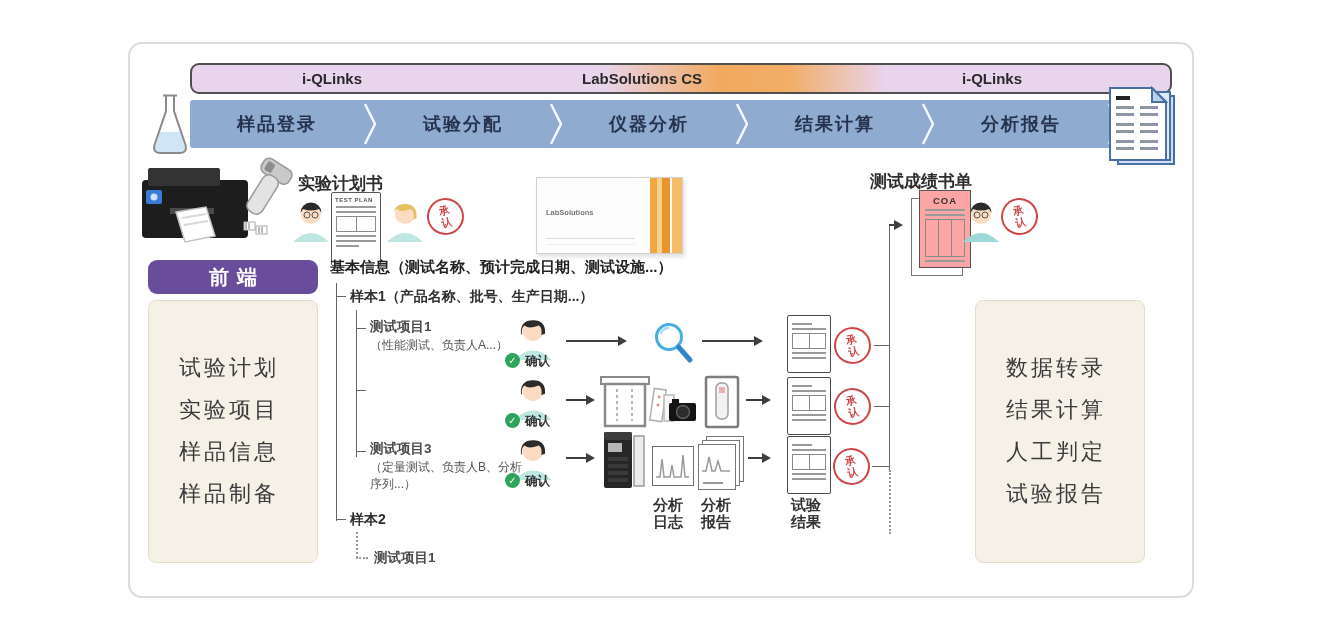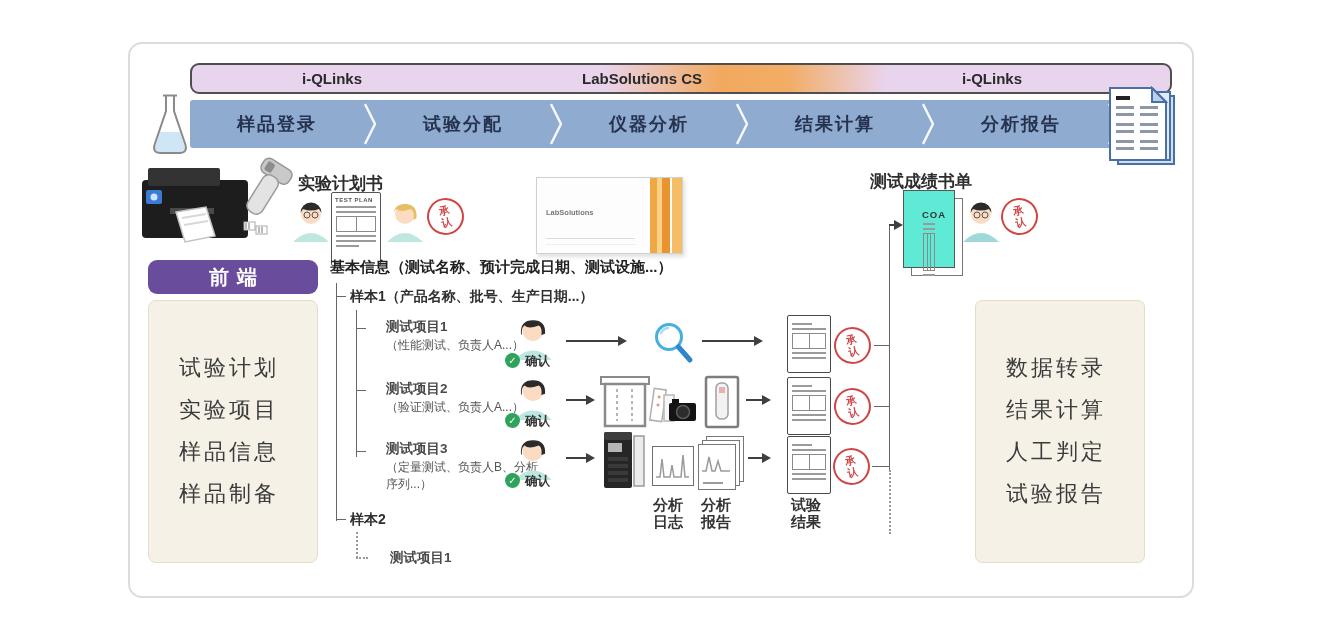--- a/index.html
+++ b/index.html
@@ -50,41 +50,41 @@
   .dbox{height:14px;border:1px solid #8a8a8a;display:flex;margin:3px 1px;}
   .dbox i{flex:1;border-right:1px solid #8a8a8a;}
   .dbox i:last-child{border-right:none;}
 
   .plan-doc{position:absolute;left:331px;top:192px;width:50px;height:74px;background:#fff;
             border:1.5px solid #555;border-radius:2px;box-sizing:border-box;padding:4px 3px;}
   .plan-doc .hdr{font-size:6px;font-weight:bold;color:#555;letter-spacing:.5px;margin-bottom:2px;}
 
   .coa-wrap{position:absolute;left:903px;top:190px;width:62px;height:88px;}
   .coa-back{position:absolute;left:8px;top:8px;width:50px;height:76px;background:#fff;border:1.5px solid #777;}
-  .coa-front{position:absolute;left:0;top:0;width:52px;height:78px;background:#5eead4;border:1.5px solid #555;
-             box-sizing:border-box;padding:18px;}
+  .coa-front{position:absolute;left:16px;top:0;width:52px;height:78px;background:#fca5a5;border:1.5px solid #555;
+             box-sizing:border-box;padding:4px;}
   .coa-front .hdr{font-size:9.5px;font-weight:bold;color:#333;letter-spacing:1px;text-align:center;}
   .coa-table{height:36px;border:1px solid #8a8a8a;display:flex;margin:2px 1px 0;}
   .coa-table i{flex:1;border-right:1px solid #8a8a8a;}
   .coa-table i:last-child{border-right:none;}
 
   .stackdoc{position:absolute;background:#fff;border:1.5px solid #777;}
 
   
   .panel-h{position:absolute;width:170px;height:34px;background:#6a4c9c;border-radius:9px;color:#fff;
            font-weight:bold;font-size:20px;letter-spacing:8px;display:flex;align-items:center;justify-content:center;
            text-indent:8px;}
   .panel-b{position:absolute;width:170px;height:263px;background:#f5f1e7;border:1px solid #e6ddc9;
            border-radius:8px;box-sizing:border-box;padding-top:46px;padding-left:30px;}
   .panel-b div{font-size:22px;color:#3b3b3b;font-weight:500;letter-spacing:3px;line-height:42px;}
 
   
   .troot{position:absolute;left:330px;top:258px;font-size:15px;font-weight:bold;color:#222;}
   .tsamp{position:absolute;font-size:14px;font-weight:bold;color:#2f2f2f;}
-  .titem{position:absolute;color:#4a4a4a;margin-left:16px;}
+  .titem{position:absolute;color:#4a4a4a;}
   .titem .t{font-size:13.5px;font-weight:600;}
   .titem .n{font-size:12px;color:#555;margin-top:1px;}
   .small-lbl{position:absolute;width:32px;font-size:15px;font-weight:bold;color:#333;
              line-height:1.15;word-break:break-all;text-align:center;}
   .big-lbl{position:absolute;font-size:17px;font-weight:bold;color:#2d2d2d;}
 
   .software-box{position:absolute;left:536px;top:177px;width:145px;height:75px;background:#fdfdfd;
                 border:1px solid #d0d0d0;box-shadow:2px 3px 4px rgba(0,0,0,.12);display:flex;}
   .software-box .face{flex:1;position:relative;}
   .software-box .face span{position:absolute;left:9px;top:30px;font-size:7.5px;color:#777;font-weight:bold;}
@@ -260,44 +260,40 @@
   </div>
 
   <div class="panel-h" style="left:148px;top:260px;">前端</div>
   <div class="panel-b" style="left:148px;top:300px;">
     <div>试验计划</div>
     <div>实验项目</div>
     <div>样品信息</div>
     <div>样品制备</div>
   </div>
 
-  <div class="panel-b" style="left:975px;top:300px;border-radius:7px;">
+  <div class="panel-b" style="left:975px;top:300px;">
     <div>数据转录</div>
     <div>结果计算</div>
     <div>人工判定</div>
     <div>试验报告</div>
   </div>
 
   <div class="troot">基本信息（测试名称、预计完成日期、测试设施...）</div>
   <div class="vline" style="left:336px;top:283px;height:238px;"></div>
   <div class="hline" style="left:336px;top:296px;width:10px;"></div>
   <div class="tsamp" style="left:350px;top:288px;">样本1（产品名称、批号、生产日期...）</div>
 
   <div class="vline" style="left:356px;top:310px;height:147px;"></div>
   <div class="hline" style="left:356px;top:328px;width:10px;"></div>
   <div class="hline" style="left:356px;top:390px;width:10px;"></div>
   <div class="hline" style="left:356px;top:451px;width:10px;"></div>
 
   <div class="titem" style="left:370px;top:318px;width:150px;">
     <div class="t">测试项目1</div>
     <div class="n">（性能测试、负责人A...）</div>
-  </div>
-  <div class="titem" style="left:370px;top:380px;width:150px;">
-    <div class="t">测试项目2</div>
-    <div class="n">（验证测试、负责人A...）</div>
   </div>
   <div class="titem" style="left:370px;top:440px;width:152px;">
     <div class="t">测试项目3</div>
     <div class="n">（定量测试、负责人B、分析序列...）</div>
   </div>
 
   <div class="hline" style="left:336px;top:519px;width:10px;"></div>
   <div class="tsamp" style="left:350px;top:511px;">样本2</div>
   <div class="dotv" style="left:356px;top:532px;height:26px;"></div>
   <div class="doth" style="left:356px;top:557px;width:12px;"></div>

